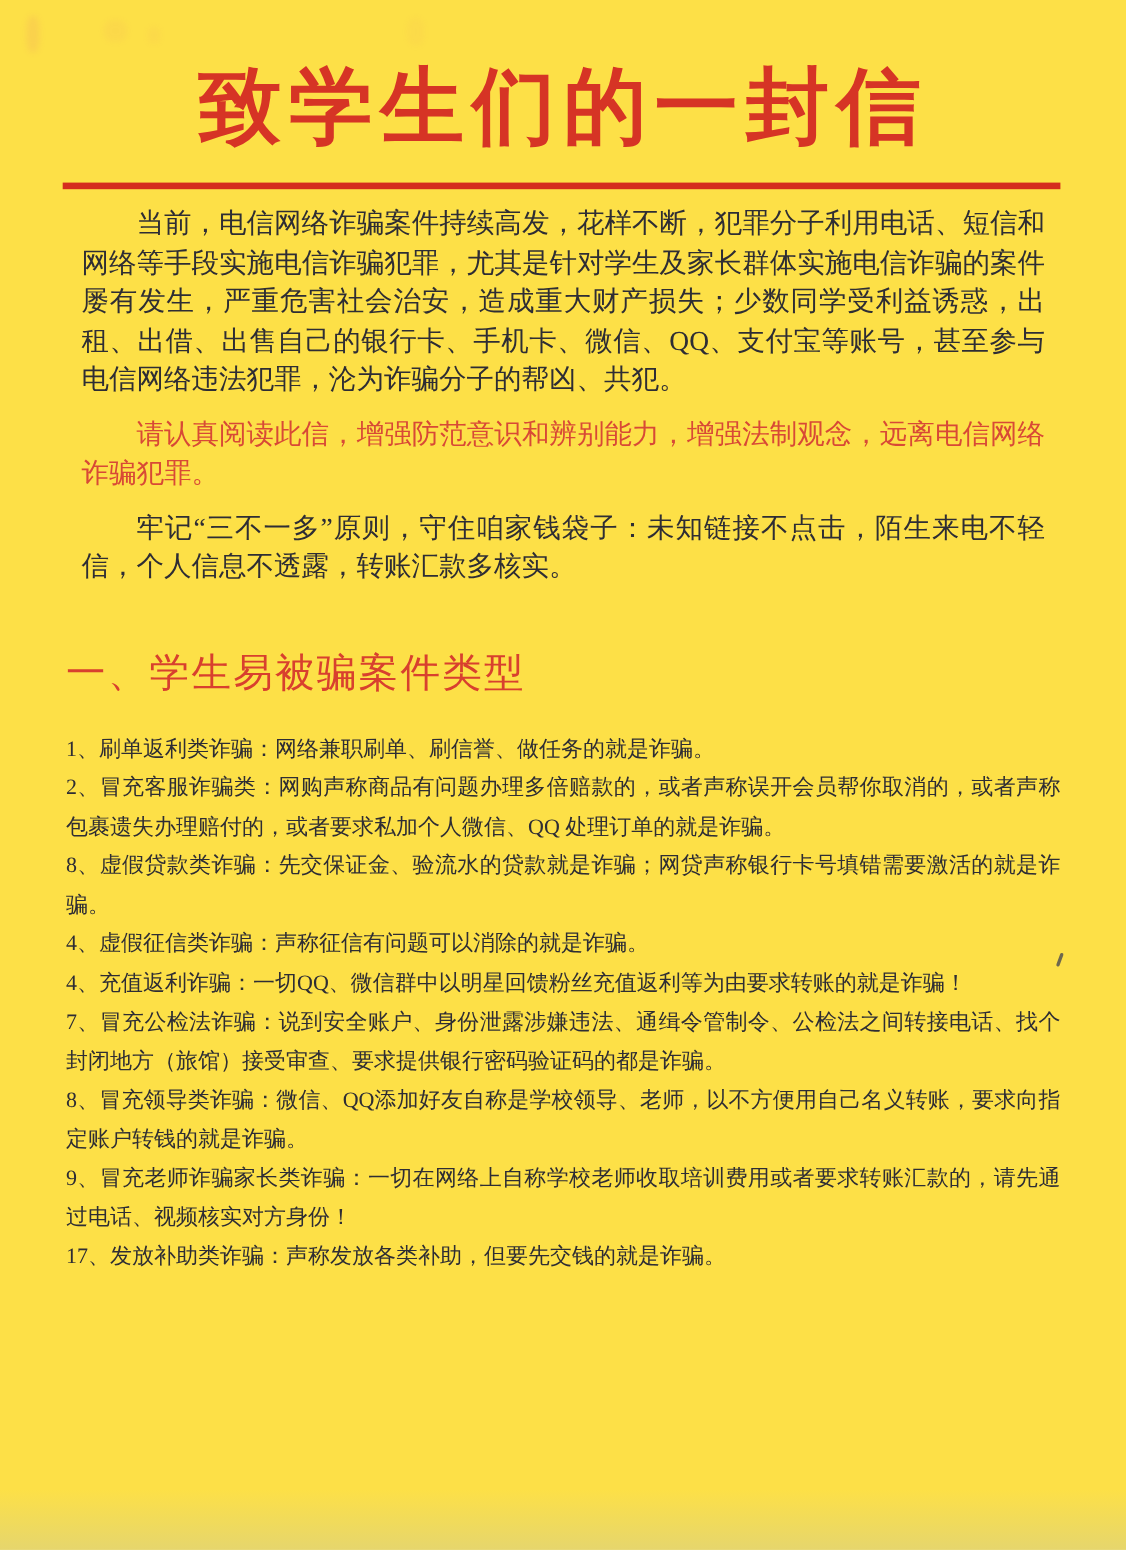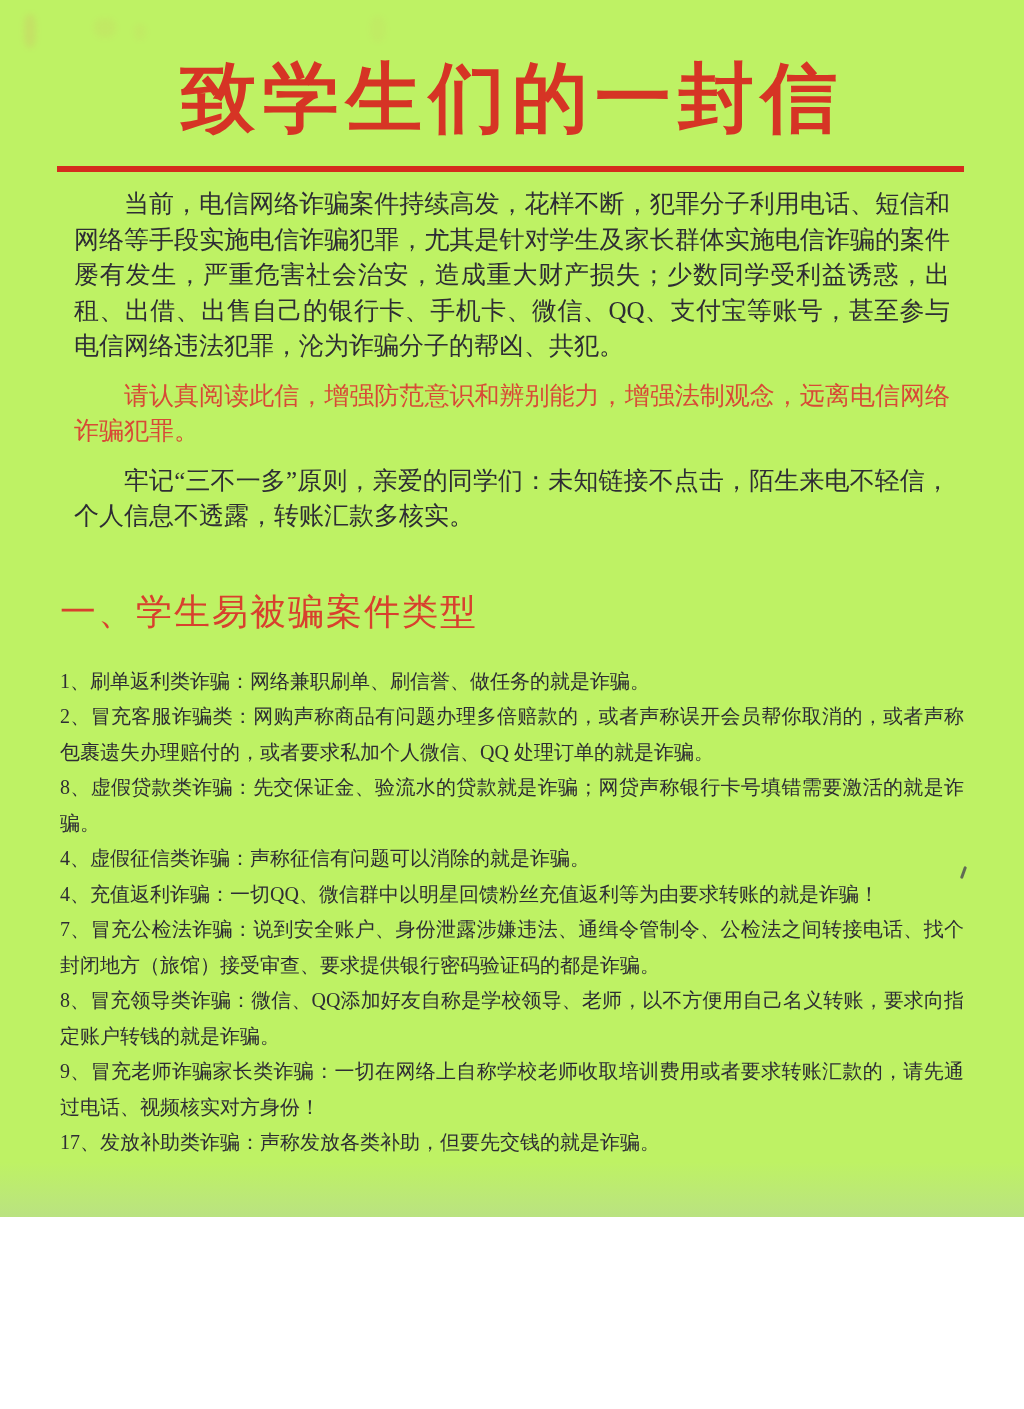--- a/index.html
+++ b/index.html
@@ -1,21 +1,21 @@
 <!DOCTYPE html>
 <html><head>
 <meta charset="utf-8">
 <style>
   html, body { margin: 0; padding: 0; background: #ffffff; }
   .page {
     position: relative;
     width: 1024px;
-    height: 1217px;
+    height: 1409px;
     margin: 0 auto;
-    background: #bef264;
+    background: #fde047;
     overflow: hidden;
     font-family: "Liberation Serif", serif;
     color: #2e2d34;
   }
   
   .page::after {
     content: "";
     position: absolute;
     left: 0; right: 0; bottom: 0;
     height: 55px;
@@ -103,21 +103,21 @@
   <span class="smudge s3"></span>
   <span class="smudge s4"></span>
 
   <h1 class="page-title">致学生们的一封信</h1>
   <div class="title-rule"></div>
 
   <div class="content">
 
     <p class="para">当前，电信网络诈骗案件持续高发，花样不断，犯罪分子利用电话、短信和网络等手段实施电信诈骗犯罪，尤其是针对学生及家长群体实施电信诈骗的案件屡有发生，严重危害社会治安，造成重大财产损失；少数同学受利益诱惑，出租、出借、出售自己的银行卡、手机卡、微信、QQ、支付宝等账号，甚至参与电信网络违法犯罪，沦为诈骗分子的帮凶、共犯。</p>
     <p class="para red">请认真阅读此信，增强防范意识和辨别能力，增强法制观念，远离电信网络诈骗犯罪。</p>
-    <p class="para">牢记“三不一多”原则，亲爱的同学们：未知链接不点击，陌生来电不轻信，个人信息不透露，转账汇款多核实。</p>
+    <p class="para">牢记“三不一多”原则，守住咱家钱袋子：未知链接不点击，陌生来电不轻信，个人信息不透露，转账汇款多核实。</p>
 
     <h2 class="section-heading">一、学生易被骗案件类型</h2>
 
     <div class="fraud-list">
       <p>1、刷单返利类诈骗：网络兼职刷单、刷信誉、做任务的就是诈骗。</p>
       <p>2、冒充客服诈骗类：网购声称商品有问题办理多倍赔款的，或者声称误开会员帮你取消的，或者声称包裹遗失办理赔付的，或者要求私加个人微信、QQ 处理订单的就是诈骗。</p>
       <p>8、虚假贷款类诈骗：先交保证金、验流水的贷款就是诈骗；网贷声称银行卡号填错需要激活的就是诈骗。</p>
       <p>4、虚假征信类诈骗：声称征信有问题可以消除的就是诈骗。</p>
       <p>4、充值返利诈骗：一切QQ、微信群中以明星回馈粉丝充值返利等为由要求转账的就是诈骗！</p>
       <p>7、冒充公检法诈骗：说到安全账户、身份泄露涉嫌违法、通缉令管制令、公检法之间转接电话、找个封闭地方（旅馆）接受审查、要求提供银行密码验证码的都是诈骗。</p>

